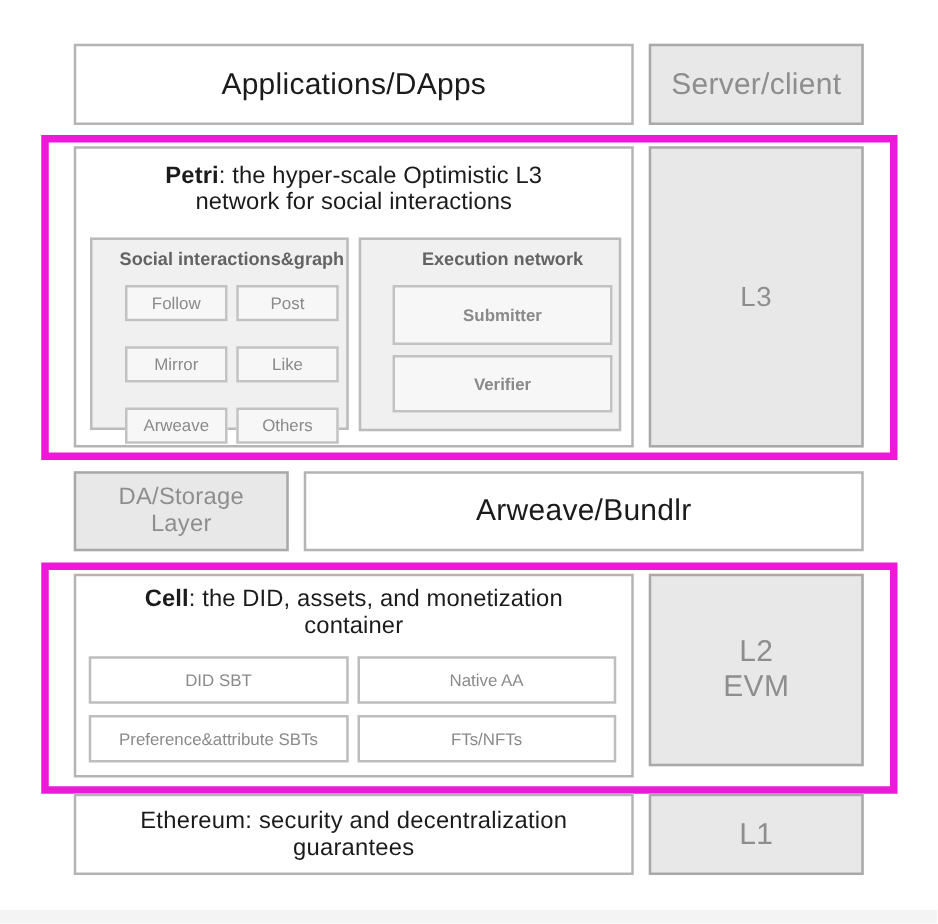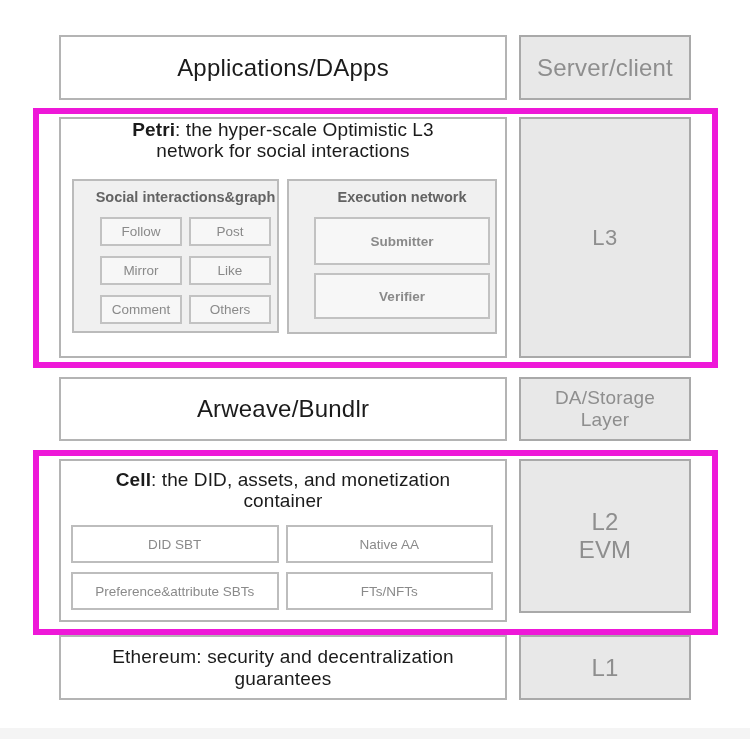--- a/index.html
+++ b/index.html
@@ -21,29 +21,29 @@
   .label-22{font-size:22px;letter-spacing:.5px;}
   .two-line span{display:block;}
 
   .hl{box-sizing:border-box;margin-left:33px;width:685px;border:6px solid var(--hl,#ee18d8);}
   .hl-petri{margin-top:8px;height:260px;padding:3px 20px 4px 20px;}
   .hl-cell{margin-top:9px;height:185px;padding:3px 20px 16px 20px;}
   .hl-inner{display:flex;gap:12px;height:100%;}
 
   .stackbox{display:block;}
   .petri-box{height:241px;}
-  .big-title{font-size:19px;line-height:21px;color:#1b1b1b;text-align:center;letter-spacing:.1px;}
+  .big-title{margin-top:11px;font-size:19px;line-height:21px;color:#1b1b1b;text-align:center;letter-spacing:.1px;}
   .big-title .l2{display:block;}
 
   .sub-row{display:flex;gap:8px;margin:18px 8px 0 11px;}
   .panel{box-sizing:border-box;background:#f0f0f0;border:2px solid #bbbbbb;padding-left:20px;}
   .panel-social{flex:0 0 207px;width:207px;height:154px;}
   .panel-exec{flex:1;height:155px;}
   .panel-h{margin-top:8px;font-size:14.5px;font-weight:bold;color:#636363;text-align:center;}
-  .chips{display:grid;grid-template-columns:1fr 1fr;gap:10px 7px;margin:12px 6px 0 6px;}
+  .chips{display:grid;grid-template-columns:1fr 1fr;gap:20px 7px;margin:12px 6px 0 6px;}
   .chip{box-sizing:border-box;height:29px;background:#f7f7f7;border:2px solid #c2c2c2;color:#8a8a8a;
         font-size:13.5px;display:flex;align-items:center;justify-content:center;}
   .execs{display:flex;flex-direction:column;gap:8px;margin:12px 5px 0 5px;}
   .exec{box-sizing:border-box;height:48px;background:#f7f7f7;border:2px solid #c2c2c2;color:#8a8a8a;
         font-size:13.5px;display:flex;align-items:center;justify-content:center;font-weight:bold;}
   .exec:last-child{height:46px;}
 
   .cell-box{height:163px;}
   .cellgrid{display:grid;grid-template-columns:1fr 1fr;gap:9px 7px;margin:14px 12px 0 10px;}
   .cellchip{box-sizing:border-box;height:38px;background:#ffffff;border:2px solid #bdbdbd;color:#8a8a8a;
@@ -75,48 +75,48 @@
           <span class="l2">network for social interactions</span>
         </div>
         <div class="sub-row">
           <div class="panel panel-social">
             <div class="panel-h">Social interactions&amp;graph</div>
             <div class="chips">
               <div class="chip">Follow</div>
               <div class="chip">Post</div>
               <div class="chip">Mirror</div>
               <div class="chip">Like</div>
-              <div class="chip">Comment</div>
+              <div class="chip">Arweave</div>
               <div class="chip">Others</div>
             </div>
           </div>
           <div class="panel panel-exec">
             <div class="panel-h">Execution network</div>
             <div class="execs">
               <div class="exec">Submitter</div>
               <div class="exec">Verifier</div>
             </div>
           </div>
         </div>
       </div>
       <div class="box grayfill col-right label-22">
         <span>L3</span>
       </div>
     </div>
   </div>
 
   <div class="row row-storage">
-    <div class="box white col-left h64 label-20">
-      <span>Arweave/Bundlr</span>
-    </div>
     <div class="box grayfill col-right h64 label-19 two-line">
       <div>
         <span>DA/Storage</span>
         <span>Layer</span>
       </div>
+    </div>
+    <div class="box white col-left h64 label-20">
+      <span>Arweave/Bundlr</span>
     </div>
   </div>
 
   <div class="hl hl-cell">
     <div class="hl-inner">
       <div class="box white col-left stackbox cell-box">
         <div class="big-title" style="margin-top:8px;">
           <b>Cell</b><span>: the DID, assets, and monetization</span>
           <span class="l2">container</span>
         </div>

